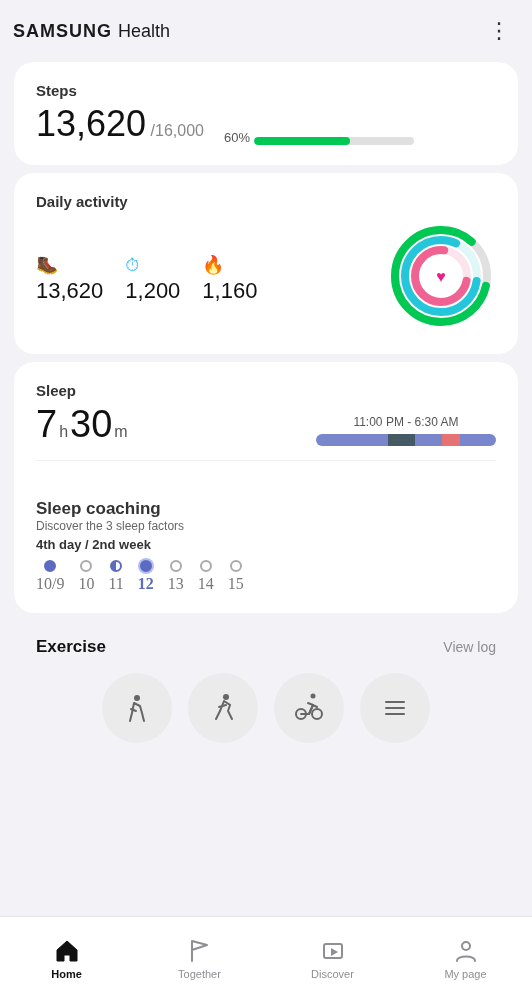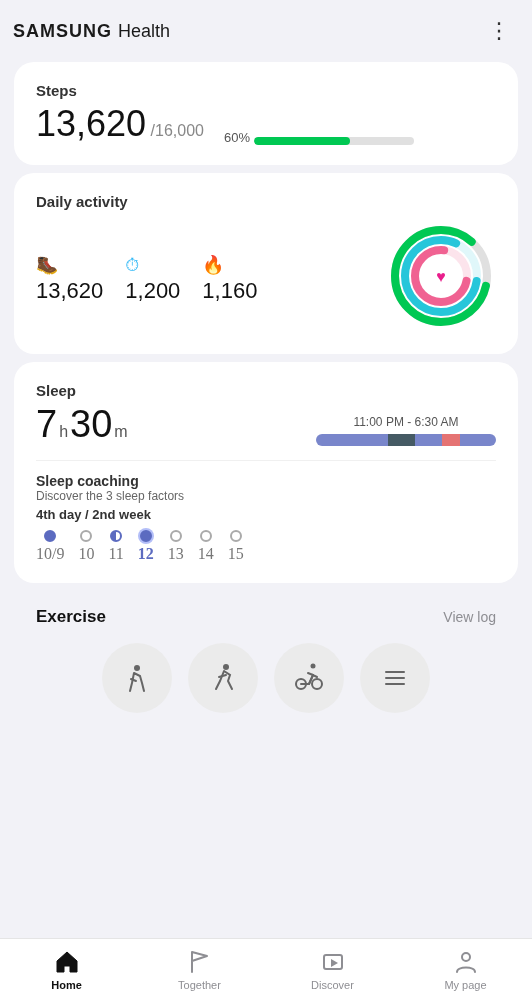--- a/index.html
+++ b/index.html
@@ -177,23 +177,24 @@
       height: 12px;
       border-radius: 6px;
       background: linear-gradient(to right, #7986cb 0%, #7986cb 40%, #455a64 40%, #455a64 55%, #7986cb 55%, #7986cb 70%, #e57373 70%, #e57373 80%, #7986cb 80%, #7986cb 100%);
     }
     .sleep-coaching {
       border-top: 1px solid #f0f0f0;
       padding-top: 12px;
       margin-top: 4px;
     }
     .coaching-title {
-      font-size: 14px;
+      font-size: 17px;
       font-weight: 600;
       color: #333;
+      margin-top: 26px;
     }
     .coaching-desc {
       font-size: 12px;
       color: #666;
       margin-bottom: 4px;
     }
     .coaching-day {
       font-size: 13px;
       font-weight: 700;
       color: #333;
@@ -270,21 +271,21 @@
       width: 34px;
       height: 34px;
     }
 
     
     .bottom-nav {
       position: fixed;
       bottom: 0;
       left: 0;
       width: 532px;
-      height: 62px;
+      height: 84px;
       background: #fff;
       display: flex;
       justify-content: space-around;
       align-items: center;
       border-top: 1px solid #e5e5e5;
       z-index: 100;
     }
     .nav-item {
       display: flex;
       flex-direction: column;

